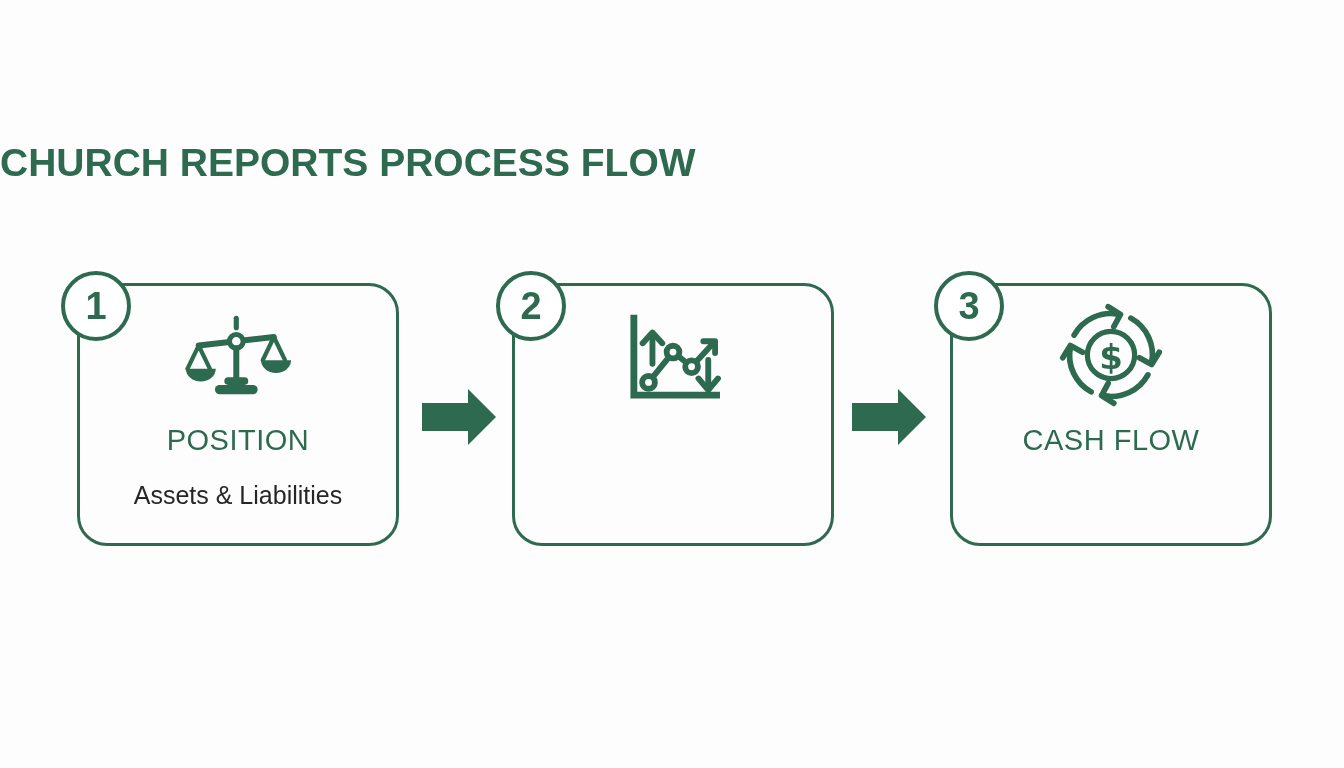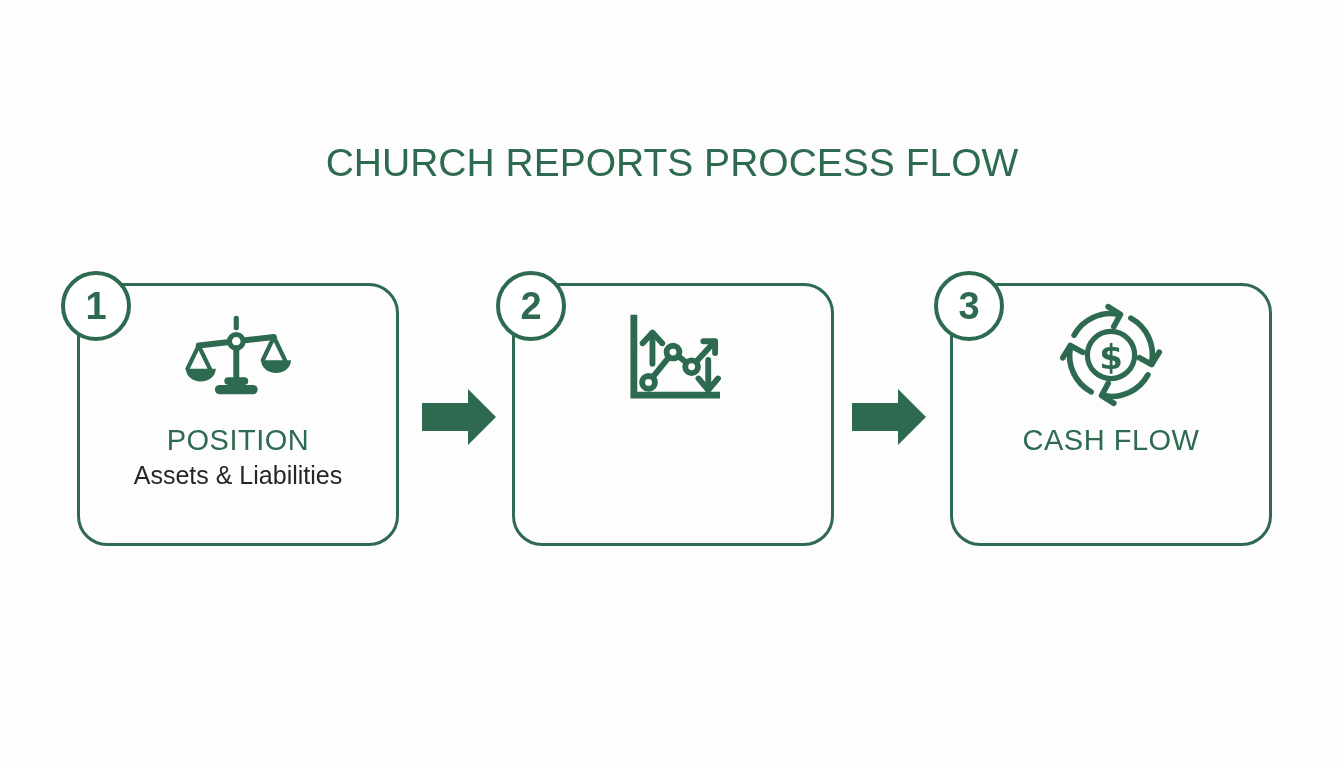--- a/index.html
+++ b/index.html
@@ -2,22 +2,22 @@
 <html style="--green: #2d6a4f; --dark-text: #262626; --background: #fdfdfd;"><head>
 <meta charset="utf-8">
 <style>
   html,body{margin:0;padding:0;}
   .canvas{
     position:relative;width:1344px;height:768px;overflow:hidden;
     background:var(--background,#fdfdfd);
     font-family:"Liberation Sans","DejaVu Sans",sans-serif;
   }
   .page-title{
-    position:absolute;left:0;right:0;top:141px;text-align:center;
-    font-size:39px;font-weight:normal;color:var(--green,#2d6a4f);
+    position:absolute;left:0;right:0;top:141px;text-align:left;
+    font-size:39px;font-weight:bold;color:var(--green,#2d6a4f);
     letter-spacing:0px;
   }
   .step-card{
     position:absolute;top:283px;width:322px;height:263px;
     border:3px solid var(--green,#2d6a4f);border-radius:30px;
     box-sizing:border-box;background:transparent;
     display:flex;flex-direction:column;align-items:center;
   }
   .card-1{left:77px}.card-2{left:512px}.card-3{left:950px}
   .badge{
@@ -26,21 +26,21 @@
     box-sizing:border-box;display:flex;align-items:center;justify-content:center;
     font-size:38px;font-weight:bold;color:var(--green,#2d6a4f);
   }
   .icon-wrap{margin-top:20px;height:98px;display:flex;align-items:center;justify-content:center;}
   svg{color:var(--green,#2d6a4f);display:block;}
   .step-label{
     margin-top:22px;font-size:29px;font-weight:normal;
     color:var(--green,#2d6a4f);letter-spacing:0.5px;line-height:1;
   }
   .step-sublabel{
-    margin-top:8px;font-size:25px;color:var(--dark-text,#262626);line-height:1;
+    margin-top:28px;font-size:25px;color:var(--dark-text,#262626);line-height:1;
   }
   .flow-arrow{position:absolute;top:389px;width:74px;height:56px;}
   .arrow-1{left:422px}.arrow-2{left:852px}
 </style>
 </head>
 <body>
 
 <div class="canvas">
 
   <div class="page-title">CHURCH REPORTS PROCESS FLOW</div>

